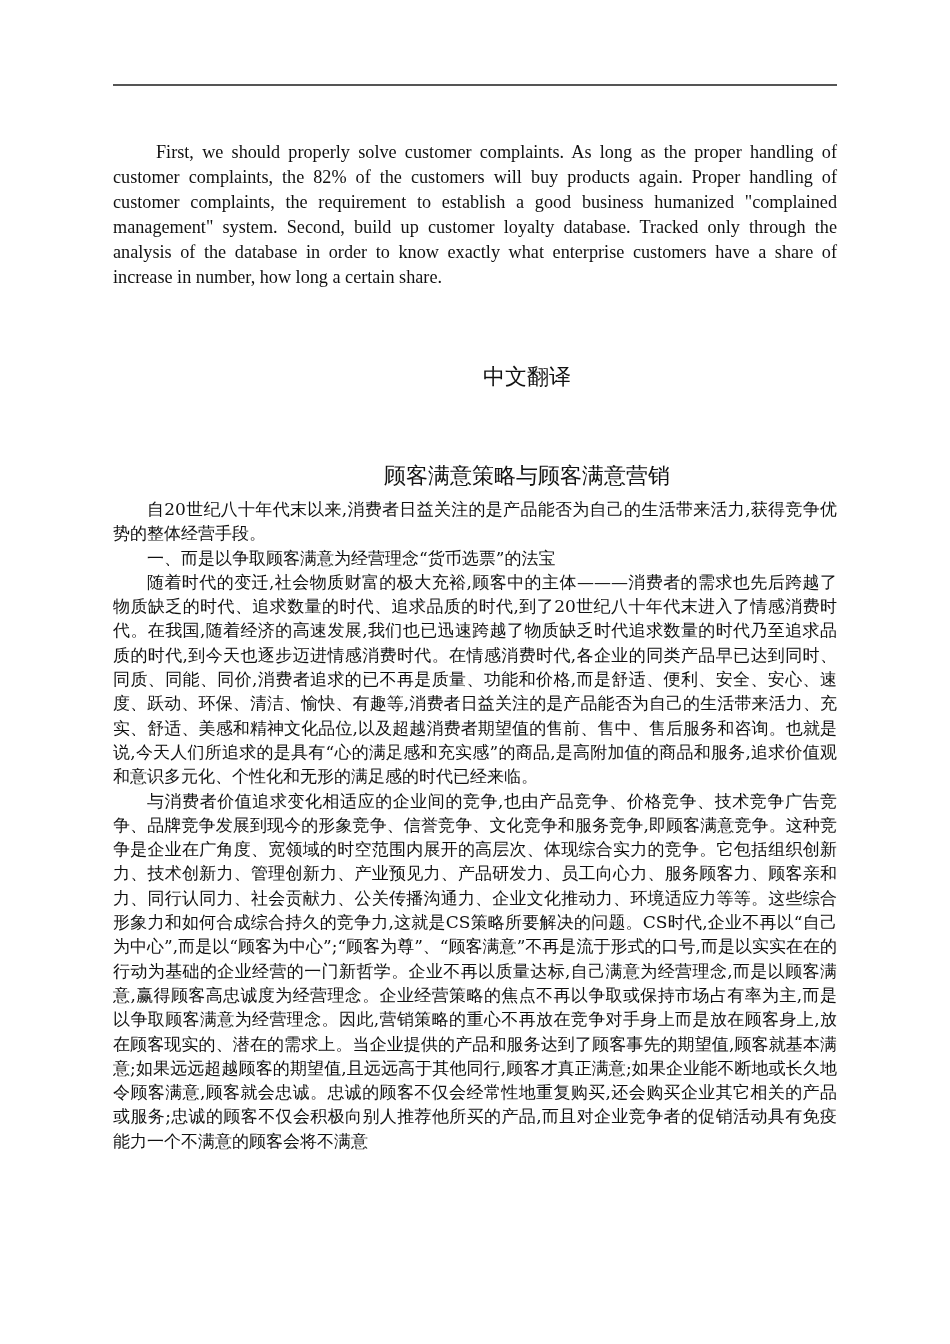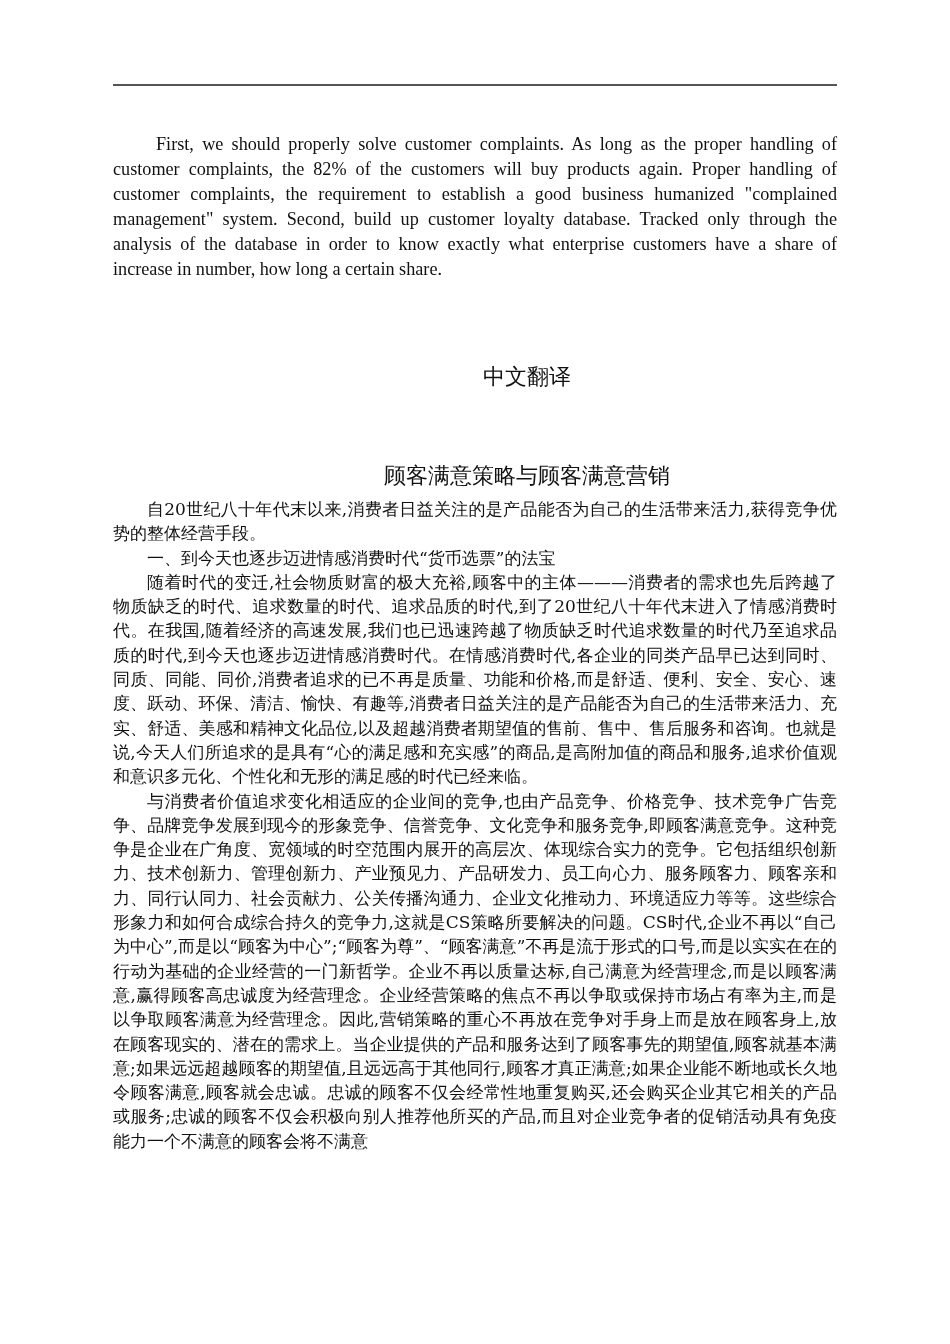--- a/index.html
+++ b/index.html
@@ -1,19 +1,19 @@
 <!DOCTYPE html>
 <html><head>
 <meta charset="utf-8">
 <style>
   html, body { margin: 0; padding: 0; background: #ffffff; }
   body { width: 950px; height: 1344px; position: relative; overflow: hidden; color: #111; }
   .rule { position: absolute; left: 113px; top: 84px; width: 724px; height: 0; border-top: 2px solid #555; }
   .en-para {
-    position: absolute; left: 113px; top: 132px; width: 724px;
+    position: absolute; left: 113px; top: 140px; width: 724px;
     font-family: "Liberation Serif", serif; font-size: 18.2px; line-height: 25px;
     text-align: justify; text-indent: 43px; margin: 0;
   }
   .title-cn {
     position: absolute; left: 0; width: 950px; text-align: center;
     font-family: "DejaVu Sans", sans-serif; margin: 4px; font-weight: normal; padding-left: 48px;
   }
   .h-translate { top: 358px; font-size: 22px; line-height: 30px; }
   .h-article { top: 457px; font-size: 22px; line-height: 30px; }
   .cn-body {
@@ -28,16 +28,16 @@
 <div class="rule"></div>
 
 <p class="en-para">First, we should properly solve customer complaints. As long as the proper handling of customer complaints, the 82% of the customers will buy products again. Proper handling of customer complaints, the requirement to establish a good business humanized "complained management" system. Second, build up customer loyalty database. Tracked only through the analysis of the database in order to know exactly what enterprise customers have a share of increase in number, how long a certain share.</p>
 
 <h2 class="title-cn h-translate">中文翻译</h2>
 
 <h1 class="title-cn h-article">顾客满意策略与顾客满意营销</h1>
 
 <div class="cn-body">
   <p>自20世纪八十年代末以来,消费者日益关注的是产品能否为自己的生活带来活力,获得竞争优势的整体经营手段。</p>
-  <p>一、到今天也逐步迈进情感消费时代“货币选票”的法宝</p>
+  <p>一、而是以争取顾客满意为经营理念“货币选票”的法宝</p>
   <p>随着时代的变迁,社会物质财富的极大充裕,顾客中的主体———消费者的需求也先后跨越了物质缺乏的时代、追求数量的时代、追求品质的时代,到了20世纪八十年代末进入了情感消费时代。在我国,随着经济的高速发展,我们也已迅速跨越了物质缺乏时代追求数量的时代乃至追求品质的时代,到今天也逐步迈进情感消费时代。在情感消费时代,各企业的同类产品早已达到同时、同质、同能、同价,消费者追求的已不再是质量、功能和价格,而是舒适、便利、安全、安心、速度、跃动、环保、清洁、愉快、有趣等,消费者日益关注的是产品能否为自己的生活带来活力、充实、舒适、美感和精神文化品位,以及超越消费者期望值的售前、售中、售后服务和咨询。也就是说,今天人们所追求的是具有“心的满足感和充实感”的商品,是高附加值的商品和服务,追求价值观和意识多元化、个性化和无形的满足感的时代已经来临。</p>
   <p>与消费者价值追求变化相适应的企业间的竞争,也由产品竞争、价格竞争、技术竞争广告竞争、品牌竞争发展到现今的形象竞争、信誉竞争、文化竞争和服务竞争,即顾客满意竞争。这种竞争是企业在广角度、宽领域的时空范围内展开的高层次、体现综合实力的竞争。它包括组织创新力、技术创新力、管理创新力、产业预见力、产品研发力、员工向心力、服务顾客力、顾客亲和力、同行认同力、社会贡献力、公关传播沟通力、企业文化推动力、环境适应力等等。这些综合形象力和如何合成综合持久的竞争力,这就是CS策略所要解决的问题。CS时代,企业不再以“自己为中心”,而是以“顾客为中心”;“顾客为尊”、“顾客满意”不再是流于形式的口号,而是以实实在在的行动为基础的企业经营的一门新哲学。企业不再以质量达标,自己满意为经营理念,而是以顾客满意,赢得顾客高忠诚度为经营理念。企业经营策略的焦点不再以争取或保持市场占有率为主,而是以争取顾客满意为经营理念。因此,营销策略的重心不再放在竞争对手身上而是放在顾客身上,放在顾客现实的、潜在的需求上。当企业提供的产品和服务达到了顾客事先的期望值,顾客就基本满意;如果远远超越顾客的期望值,且远远高于其他同行,顾客才真正满意;如果企业能不断地或长久地令顾客满意,顾客就会忠诚。忠诚的顾客不仅会经常性地重复购买,还会购买企业其它相关的产品或服务;忠诚的顾客不仅会积极向别人推荐他所买的产品,而且对企业竞争者的促销活动具有免疫能力一个不满意的顾客会将不满意</p>
 </div>
 
 </body></html>

